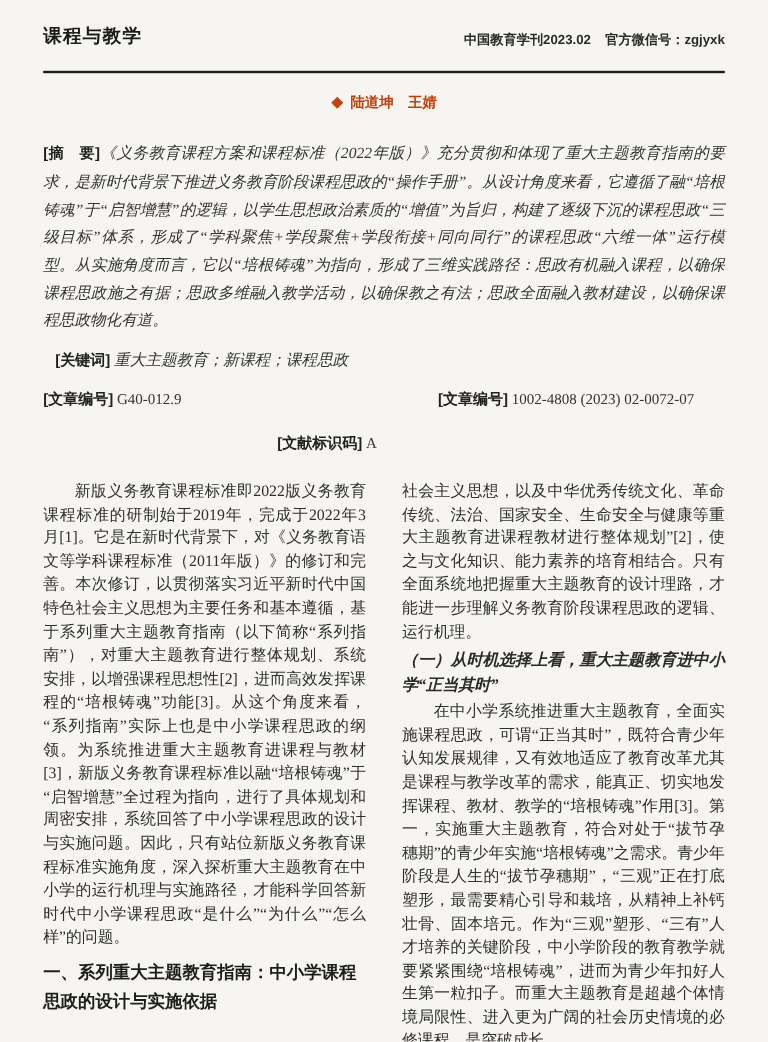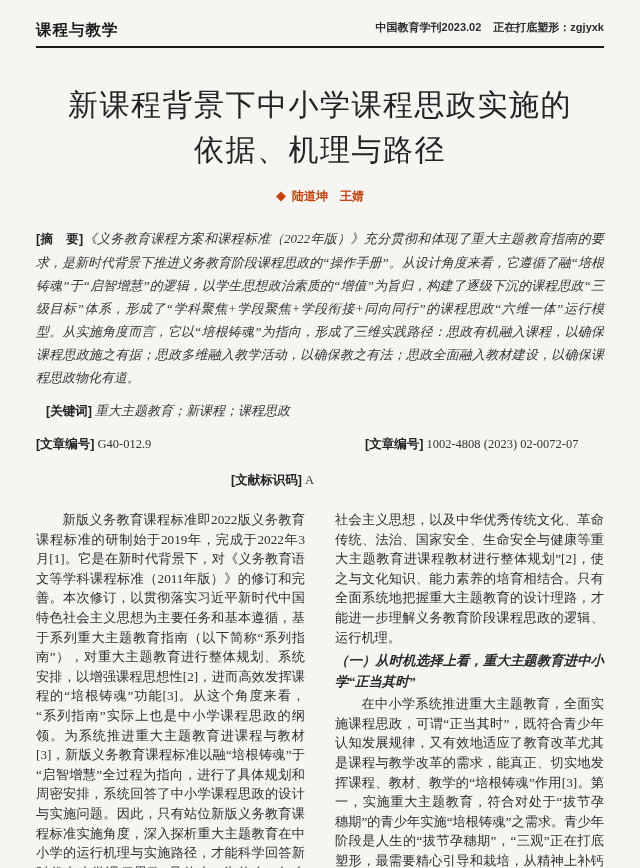--- a/index.html
+++ b/index.html
@@ -14,22 +14,23 @@
   .page {
     box-sizing: border-box;
     width: 640px; height: 868px;
     padding: 20px 36px 0 36px;
     overflow: hidden;
   }
   
   .page-header {
     display: flex;
     justify-content: space-between;
+    align-items: flex-end;
     border-bottom: 2px solid #1c1c1c;
-    padding-bottom: 5px;
+    padding-bottom: 18px;
   }
   .header-section {
     font-family: "Liberation Sans", "DejaVu Sans", sans-serif;
     font-weight: bold;
     font-size: 15.5px;
     color: #1c1c1c;
     letter-spacing: 1px;
   }
   .header-right {
     font-family: "Liberation Sans", "DejaVu Sans", sans-serif;
@@ -124,28 +125,24 @@
   }
 </style>
 </head>
 <body>
 
 <div class="page">
 
   <div class="page-header">
     <span class="header-section">课程与教学</span>
     <span class="header-right">
-      <span>中国教育学刊2023.02</span><span class="sep"></span><span>正在打底塑形：zgjyxk</span>
+      <span>中国教育学刊2023.02</span><span class="sep"></span><span>官方微信号：zgjyxk</span>
     </span>
   </div>
 
-  <div class="article-title">
-    <div>新课程背景下中小学课程思政实施的</div>
-    <div>依据、机理与路径</div>
-  </div>
 
   <div class="authors-line">
     <span class="bullet">◆</span><span>陆道坤　王婧</span>
   </div>
 
   <div class="meta-block">
     <p class="abstract-para kai"><span class="meta-label">[摘　要]</span><span>《义务教育课程方案和课程标准（2022年版）》充分贯彻和体现了重大主题教育指南的要求，是新时代背景下推进义务教育阶段课程思政的“操作手册”。从设计角度来看，它遵循了融“培根铸魂”于“启智增慧”的逻辑，以学生思想政治素质的“增值”为旨归，构建了逐级下沉的课程思政“三级目标”体系，形成了“学科聚焦+学段聚焦+学段衔接+同向同行”的课程思政“六维一体”运行模型。从实施角度而言，它以“培根铸魂”为指向，形成了三维实践路径：思政有机融入课程，以确保课程思政施之有据；思政多维融入教学活动，以确保教之有法；思政全面融入教材建设，以确保课程思政物化有道。</span></p>
     <p class="keywords-para kai"><span class="meta-label">[关键词]</span> <span>重大主题教育；新课程；课程思政</span></p>
     <div class="classification-row">
       <span class="item1"><span class="meta-label">[文章编号]</span> <span>G40-012.9</span></span>

